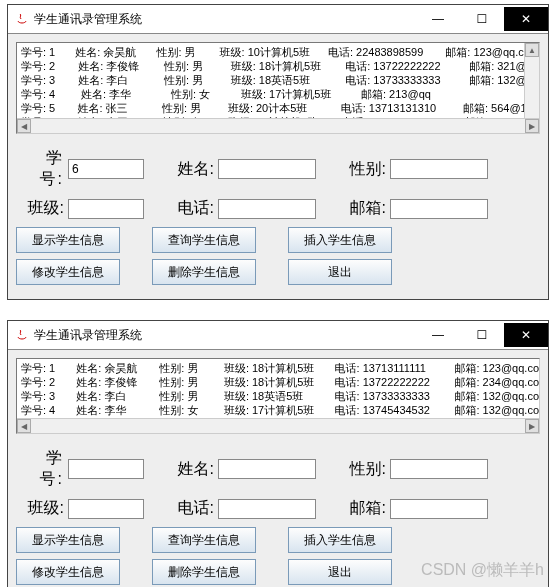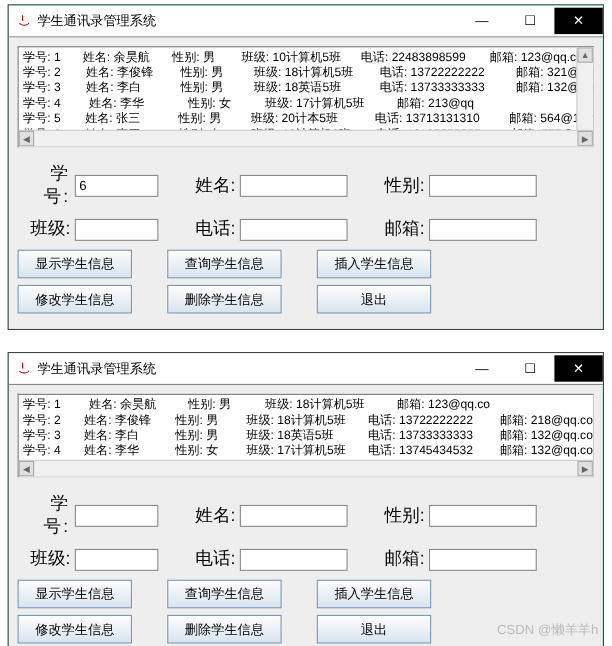--- a/index.html
+++ b/index.html
@@ -22,21 +22,21 @@
   .form{margin-top:14px}
   .frow{display:flex;align-items:center;margin-bottom:8px}
   .flabel{width:48px;text-align:right;letter-spacing:2px;font-size:16px;margin-right:4px}
   .flabel.tight{letter-spacing:0}
   .finput{height:20px;border:1px solid #888;background:#fff;box-sizing:border-box;padding:0 3px;font-size:12px}
   .w1{width:76px}.w2{width:98px}
   .gap{width:22px}
   .btns{margin-top:4px}
   .brow{display:flex;margin-bottom:6px}
   .btn{width:102px;height:24px;background:linear-gradient(#fdfdfd,#d8e4ef);border:1px solid #7a9ab8;font-size:12px;display:flex;align-items:center;justify-content:center;margin-right:32px;cursor:pointer}
-  .watermark{position:fixed;bottom:6px;right:12px;color:#bbb;font-size:12px}
+  .watermark{position:fixed;bottom:6px;right:12px;color:#bbb;font-size:16px}
 </style>
 </head>
 <body>
 
 <div class="window">
   <div class="titlebar">
     <span class="java-icon">
       <svg viewBox="0 0 16 16">
           <path d="M4 10c0 1 2 2 4 2s4-1 4-2" fill="none" stroke="#c00" stroke-width="1"></path>
           <path d="M6 3c2 1-1 3 1 5" fill="none" stroke="#c00" stroke-width="1"></path>
@@ -158,29 +158,30 @@
       <div class="winbtn close">✕</div>
     </div>
   </div>
   <div class="content">
     <div class="listbox short" id="list2">
       <div class="row">
           <span class="c-id">学号: 1</span>
           <span class="c-nm">姓名: 余昊航</span>
           <span class="c-sx">性别: 男</span>
           <span class="c-cl">班级: 18计算机5班</span>
+          <span class="c-ph">电话: 13713111111</span>
           <span class="c-em">邮箱: 123@qq.co</span>
         </div>
         <div class="row">
           <span class="c-id">学号: 2</span>
           <span class="c-nm">姓名: 李俊锋</span>
           <span class="c-sx">性别: 男</span>
           <span class="c-cl">班级: 18计算机5班</span>
           <span class="c-ph">电话: 13722222222</span>
-          <span class="c-em">邮箱: 218@qq.co</span>
+          <span class="c-em">邮箱: 234@qq.co</span>
         </div>
         <div class="row">
           <span class="c-id">学号: 3</span>
           <span class="c-nm">姓名: 李白</span>
           <span class="c-sx">性别: 男</span>
           <span class="c-cl">班级: 18英语5班</span>
           <span class="c-ph">电话: 13733333333</span>
           <span class="c-em">邮箱: 132@qq.co</span>
         </div>
         <div class="row">

